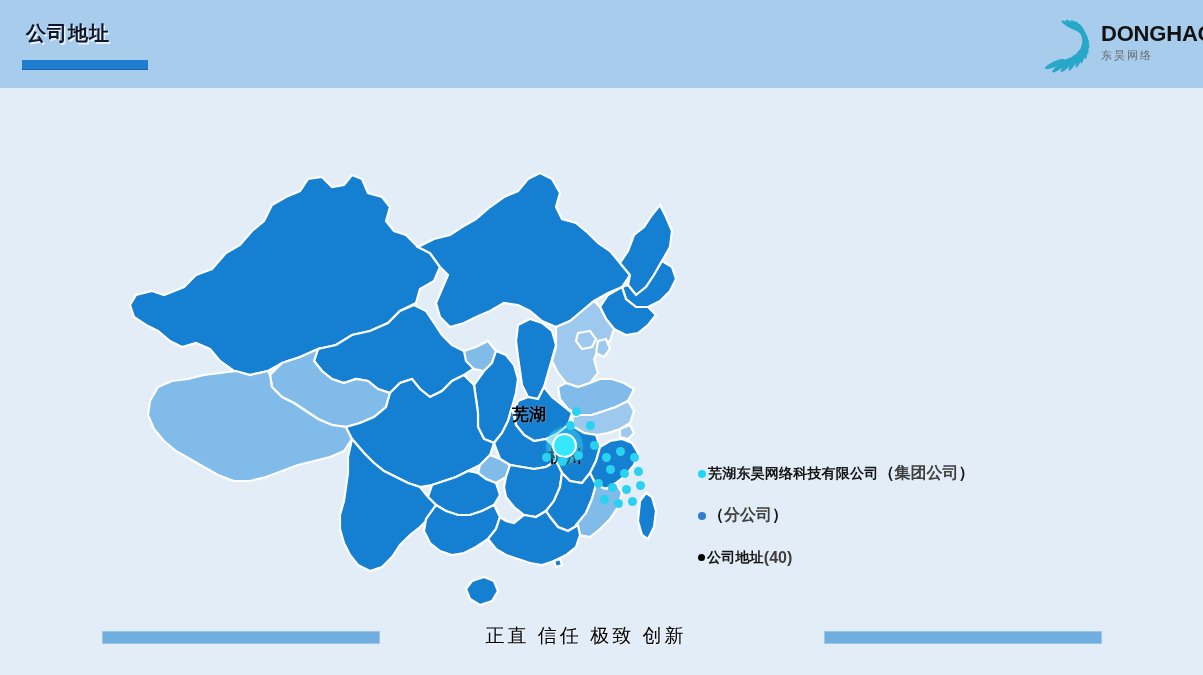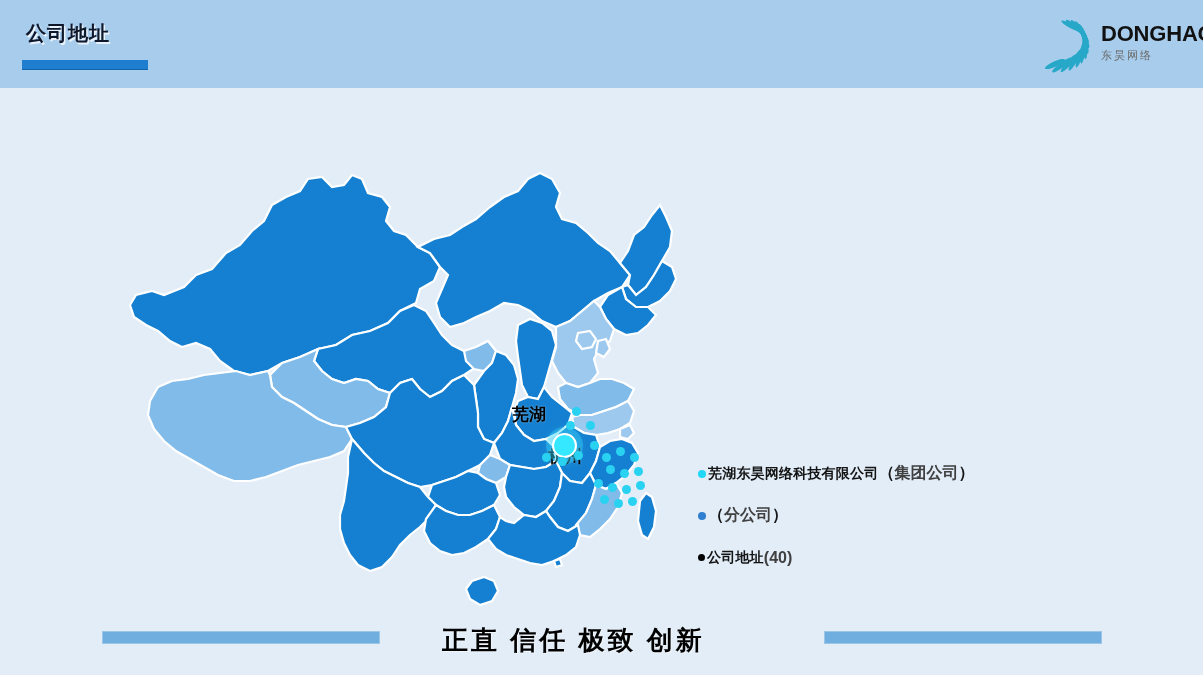--- a/index.html
+++ b/index.html
@@ -120,23 +120,23 @@
     position: absolute; left: 102px; top: 631px;
     width: 276px; height: 11px;
     background: #70aee0; border: 1px solid #9cc6e8;
   }
   #footer-bar-right {
     position: absolute; left: 824px; top: 631px;
     width: 276px; height: 11px;
     background: #70aee0; border: 1px solid #9cc6e8;
   }
   #slogan {
-    position: absolute; left: 442px; top: 623px;
+    position: absolute; left: 461px; top: 623px;
     width: 250px; text-align: center;
-    font-size: 26px; font-weight: bold; color: #000000;
+    font-size: 19px; font-weight: normal; color: #000000;
     letter-spacing: 3px; white-space: nowrap;
     text-shadow: 1px 1px 0 rgba(255,255,255,0.55);
   }
 </style>
 </head>
 <body>
 
 <div id="slide">
 
   <div id="header">

